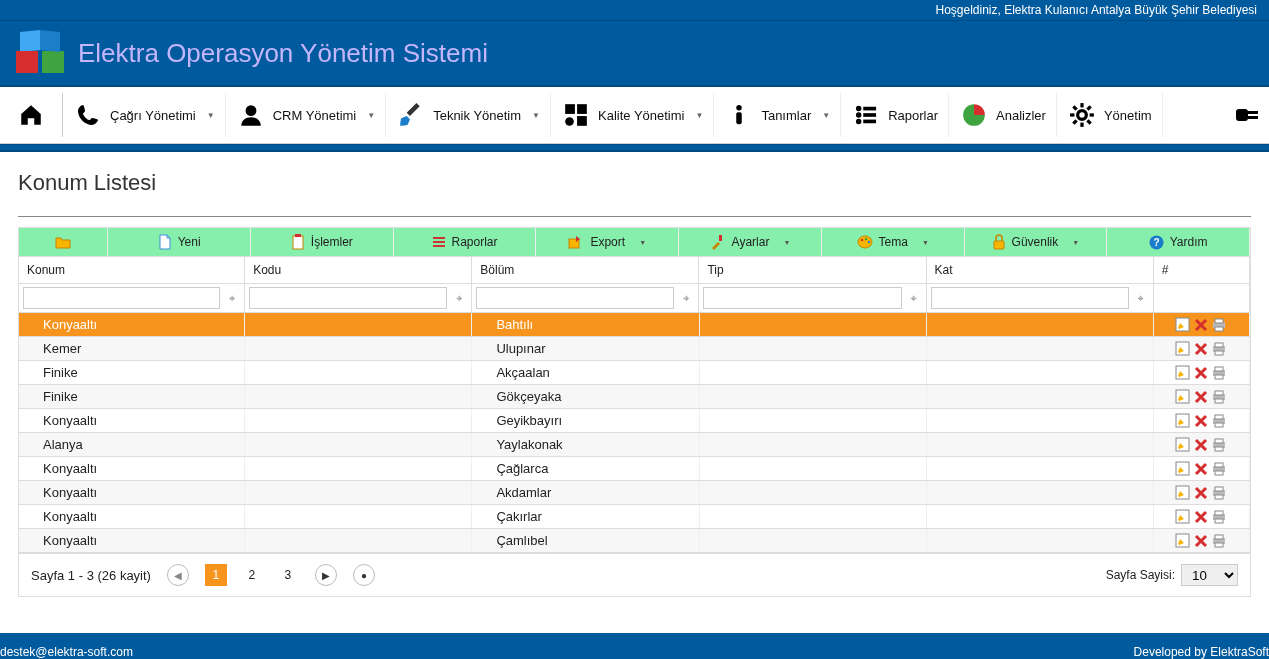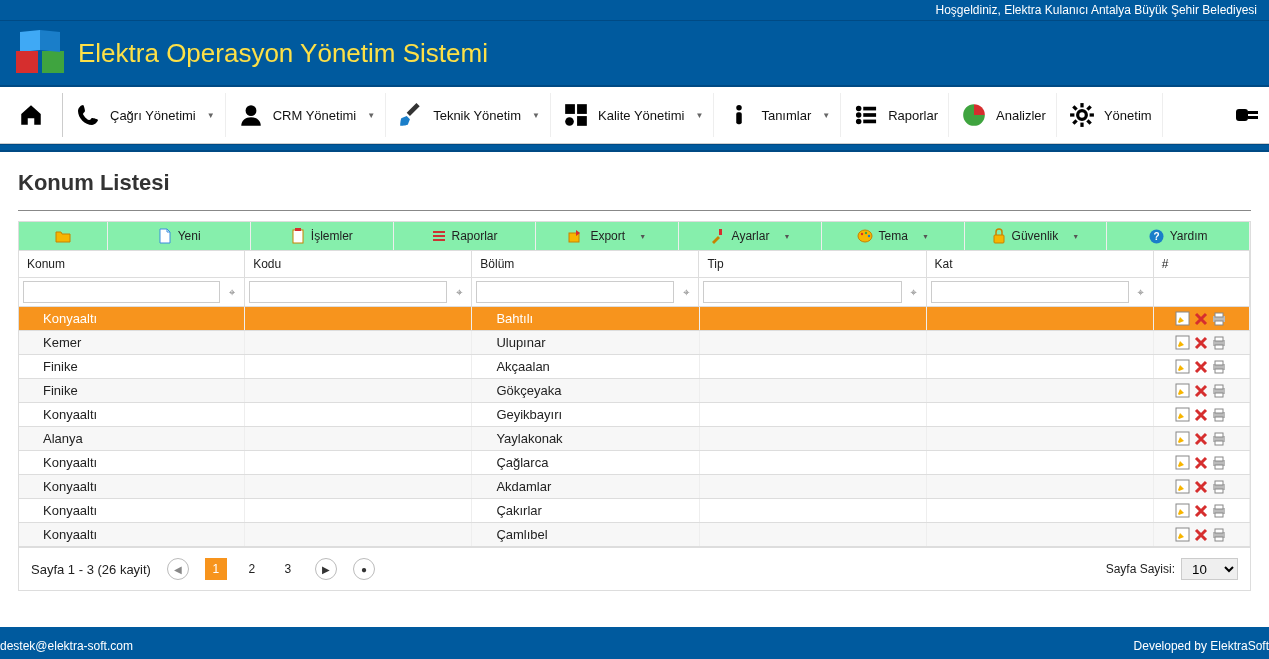--- a/index.html
+++ b/index.html
@@ -1,32 +1,32 @@
 <!DOCTYPE html>
 <html><head>
 <meta charset="utf-8">
 <style>
 *{margin:0;padding:0;box-sizing:border-box}
 body{font-family:"Segoe UI",Tahoma,sans-serif;font-size:13px;background:#fff;color:#222;width:1269px}
 .header-top{background:#005a9e;color:#fff;text-align:right;padding:3px 12px;font-size:12px;border-bottom:1px solid #004a84}
-.brand{background:#005a9e;color:#fde047;padding:10px 16px;display:flex;align-items:center;gap:14px;border-bottom:2px solid #004a84}
+.brand{background:#005a9e;color:#c4b5fd;padding:10px 16px;display:flex;align-items:center;gap:14px;border-bottom:2px solid #004a84}
 .logo{width:48px;height:44px;position:relative}
 .logo::before{content:"";position:absolute;left:4px;top:0;width:20px;height:20px;background:#3fa9f5;transform:skewY(-6deg)}
 .logo::after{content:"";position:absolute;right:4px;top:0;width:20px;height:20px;background:#1a7ec9;transform:skewY(6deg)}
 .logo-b1{position:absolute;left:0;bottom:2px;width:22px;height:22px;background:#d62e2e}
 .logo-b2{position:absolute;right:0;bottom:2px;width:22px;height:22px;background:#3fa43f}
 .brand-title{font-size:26px;font-weight:300}
 .main-menu{background:#fff;border-bottom:1px solid #cfcfcf;padding:6px 8px;display:flex;align-items:center;gap:2px}
 .menu-item{display:flex;align-items:center;gap:9px;padding:6px 10px;cursor:pointer;border-right:1px solid #eee;height:44px}
 .menu-label{font-size:13px;color:#111}
 .caret{font-size:8px;color:#666;margin-left:2px}
 .ico{width:26px;height:26px;display:inline-flex;align-items:center;justify-content:center}
 .divider{height:8px;background:#005a9e;border-top:1px solid #004a84;border-bottom:2px solid #004a84}
 .page{padding:18px}
-.page-title{font-size:22px;color:#333;font-weight:700;margin-bottom:14px}
+.page-title{font-size:22px;color:#333;font-weight:400;margin-bottom:20px}
 .hr{height:1px;background:#888;margin-bottom:10px}
 .toolbar{display:flex;border:1px solid #ddd;background:#86efac}
 .tool{flex:1;display:flex;align-items:center;justify-content:center;gap:6px;padding:6px 4px;cursor:pointer;border-right:1px solid #eee;font-size:12px;color:#222}
 .tool .dd{font-size:7px;color:#555;margin-left:8px}
 .grid{border:1px solid #ddd;border-top:none}
 .grid-row{display:flex;border-bottom:1px solid #ddd}
 .col-konum{width:228px}
 .col-kodu{width:229px}
 .col-bolum{width:229px}
 .col-tip{width:229px}

